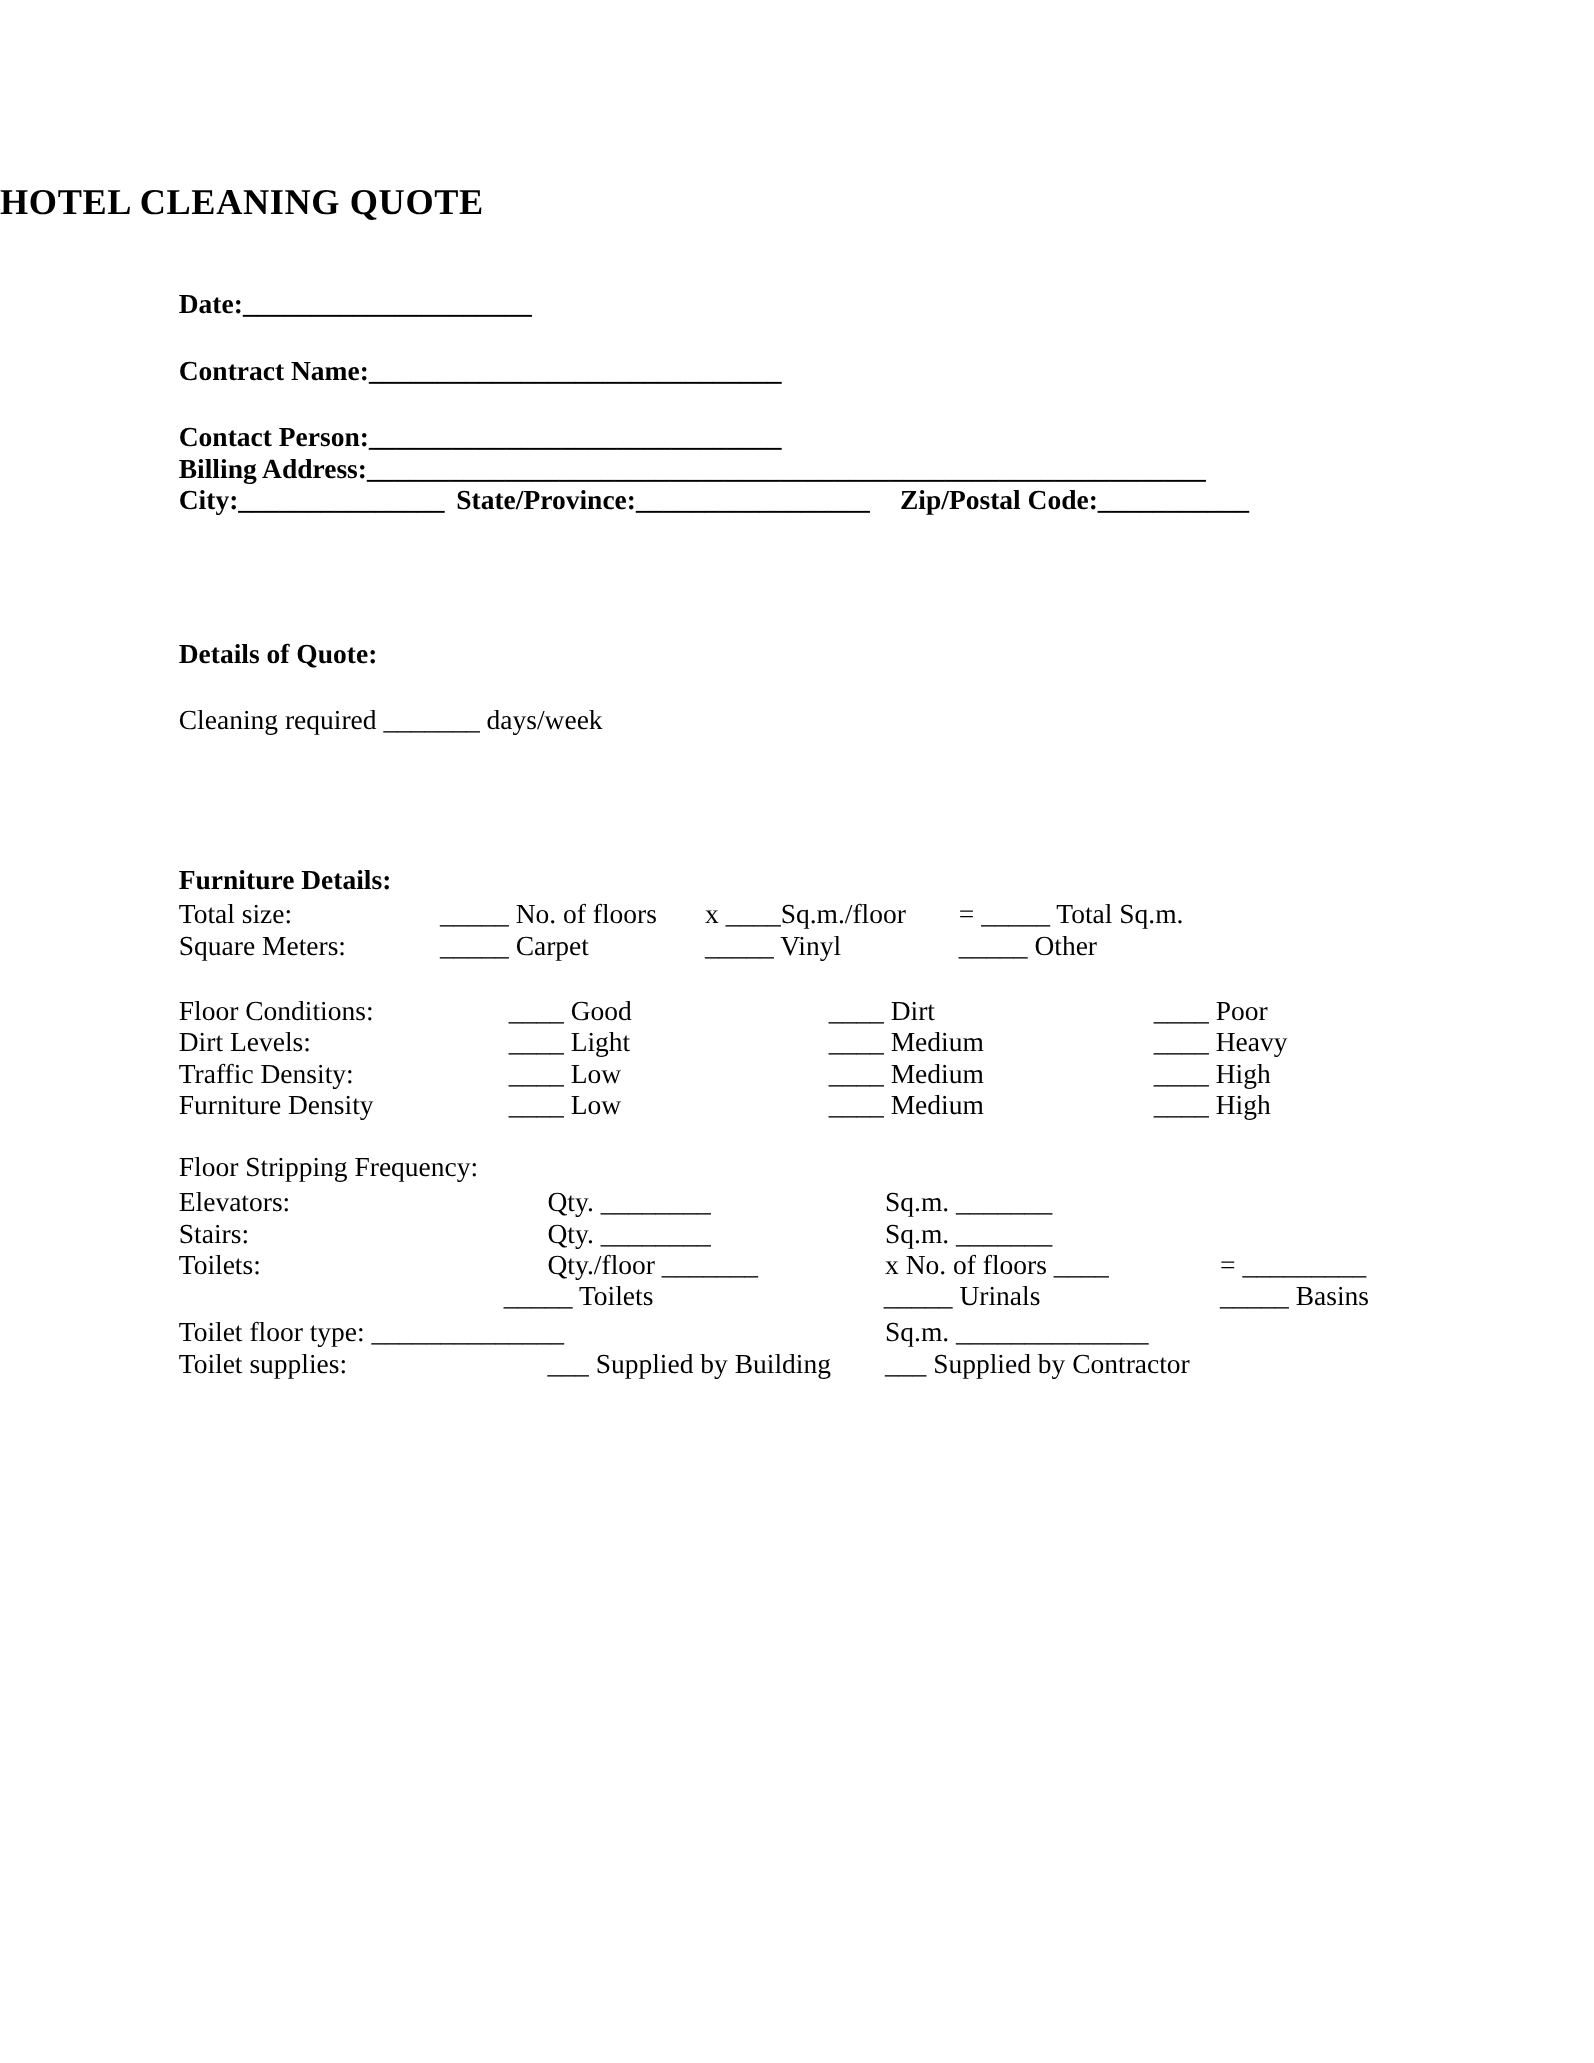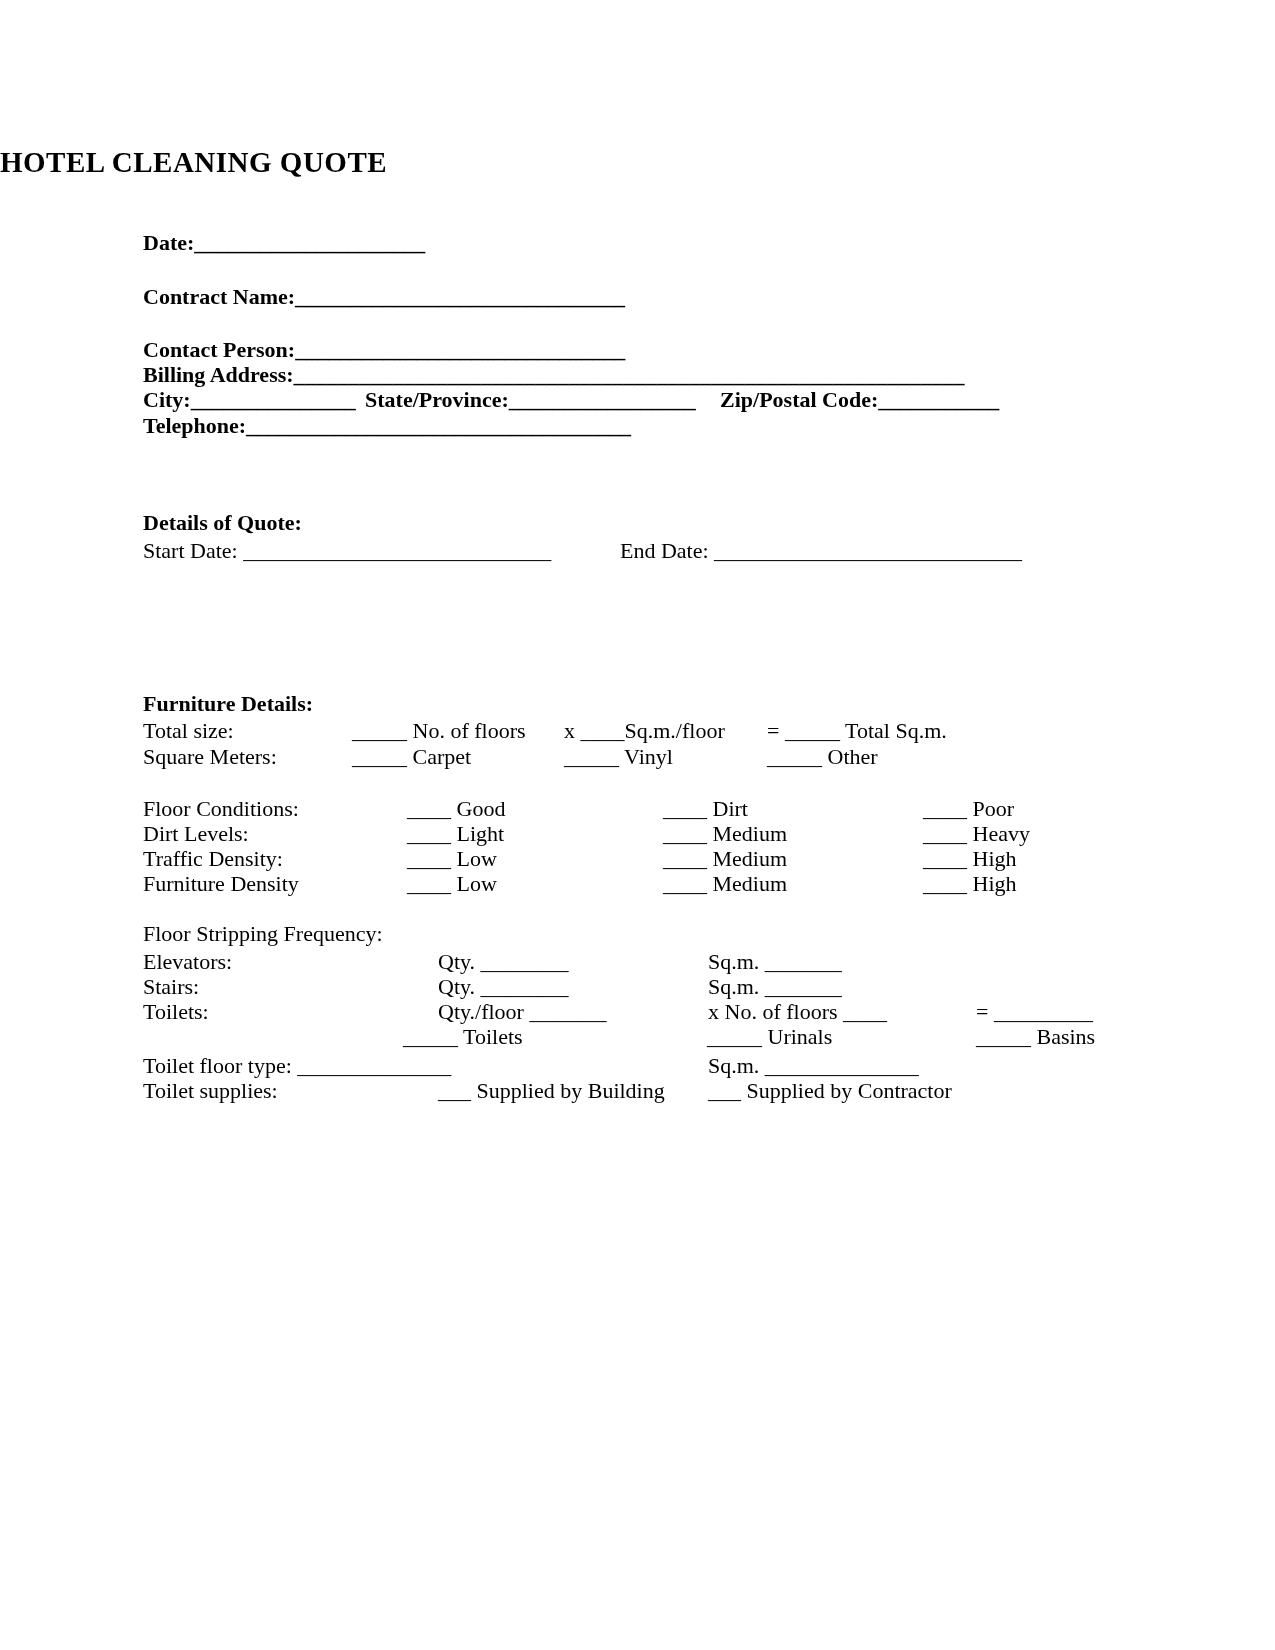--- a/index.html
+++ b/index.html
@@ -41,29 +41,25 @@
   <div class="row b" style="top:337px"><span>Contact Person:</span><span>______________________________</span></div>
 
   <div class="row b" style="top:362px"><span>Billing Address:</span><span>_____________________________________________________________</span></div>
 
   <div class="row b" style="top:387px">
     <span><span>City:</span><span>_______________</span></span>
     <span class="c" style="left:222px"><span>State/Province:</span><span>_________________</span></span>
     <span class="c" style="left:577px"><span>Zip/Postal Code:</span><span>___________</span></span>
   </div>
 
-  <div class="row b" style="top:413px"><span>Telephone:</span><span>___________________________________</span></div>
 
   <div class="row" style="top:510px"><span class="b">Details of Quote:</span></div>
 
-  <div class="row" style="top:538px">
-    <span><span>Start Date:</span> <span>____________________________</span></span>
-    <span class="c" style="left:477px"><span>End Date:</span> <span>____________________________</span></span>
-  </div>
 
+  <div class="row" style="top:563px"><span>Cleaning required</span> <span>_______</span> <span>days/week</span></div>
 
 
   <div class="row" style="top:691px"><span class="b">Furniture Details:</span></div>
 
   <div class="row" style="top:718px">
     <span>Total size:</span>
     <span class="c" style="left:209px">_____ No. of floors</span>
     <span class="c" style="left:421px">x ____Sq.m./floor</span>
     <span class="c" style="left:624px">= _____ Total Sq.m.</span>
   </div>

